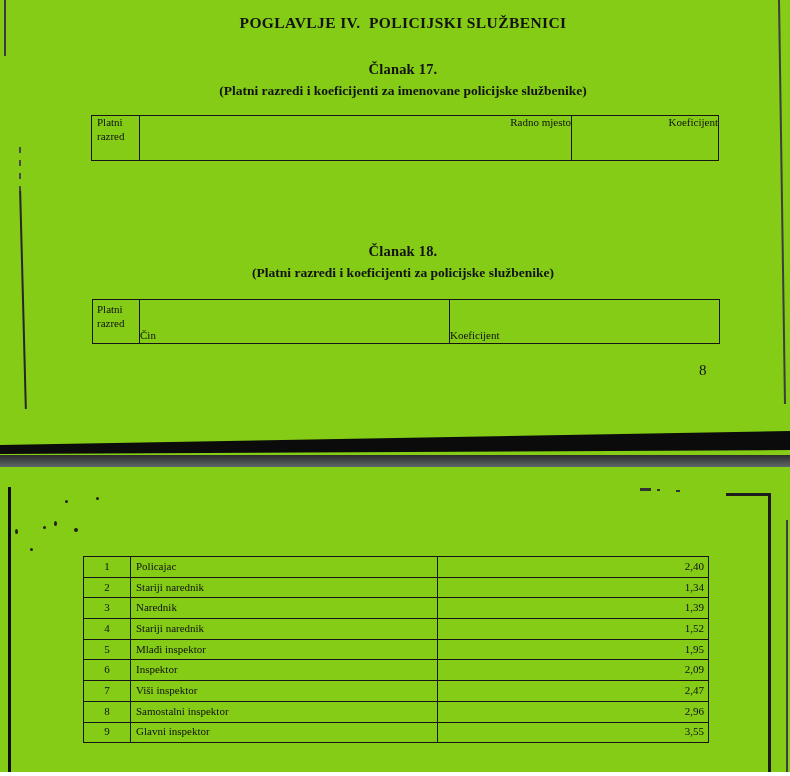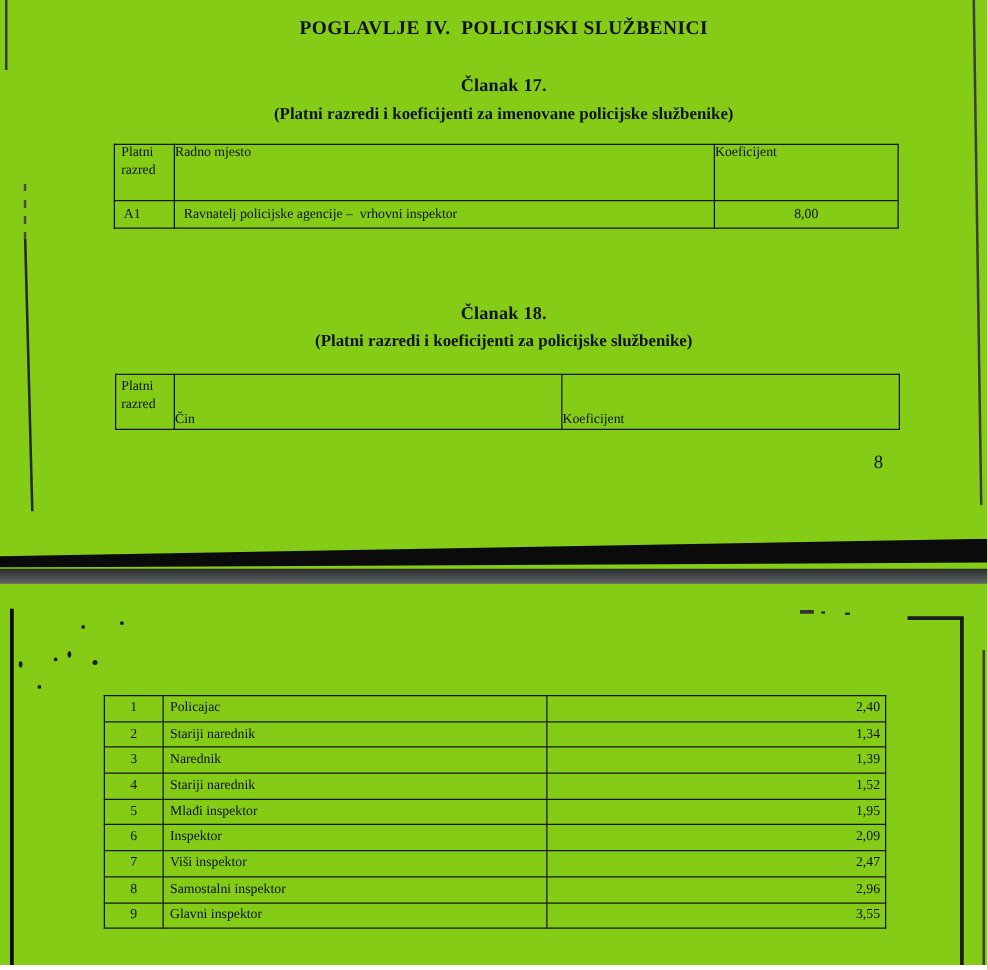--- a/index.html
+++ b/index.html
@@ -19,21 +19,21 @@
   
   table.doc-table{
     position:absolute;border-collapse:collapse;table-layout:fixed;
     font-size:11px;color:#101010;
   }
   table.doc-table th,table.doc-table td{
     border:1.7px solid #161616;font-weight:normal;overflow:hidden;
     padding:0;line-height:1.25;
   }
   .t1{left:91px;top:115px;width:627px;}
-  .t1 th{height:44px;vertical-align:top;padding-top:3px;text-align:left;}
+  .t1 th{height:44px;vertical-align:top;padding-top:3px;text-align:right;}
   .t1 th.cell-razred-h{text-align:left;padding-left:5px;}
   .t1 td{height:21px;}
   .t1 td.cell-razred{padding-left:7px;}
   .t1 td.cell-mjesto{padding-left:7px;white-space:pre;}
   .t1 td.cell-koef{text-align:center;}
   .t2{left:92px;top:299px;width:627px;}
   .t2 th{height:40px;text-align:left;vertical-align:bottom;padding-bottom:4px;}
   .t2 th.cell-razred-h{text-align:left;padding-left:4px;vertical-align:top;padding-top:3px;}
   .t3{left:83px;top:556px;width:625px;}
   .t3 td{height:19.7px;}
@@ -93,25 +93,20 @@
         <tr>
           <th class="cell-razred-h">
             <div>Platni</div>
             <div>razred</div>
           </th>
           <th>Radno mjesto</th>
           <th>Koeficijent</th>
         </tr>
       </thead>
       <tbody>
-        <tr>
-          <td class="cell-razred">A1</td>
-          <td class="cell-mjesto">Ravnatelj policijske agencije –  vrhovni inspektor</td>
-          <td class="cell-koef">8,00</td>
-        </tr>
       </tbody>
     </table>
 
     <div class="centered-line h-article h-art18">Članak 18.</div>
     <div class="centered-line h-subtitle h-sub18">(Platni razredi i koeficijenti za policijske službenike)</div>
 
     <table class="doc-table t2">
       <colgroup>
           <col style="width:47px">
           <col style="width:310px">

